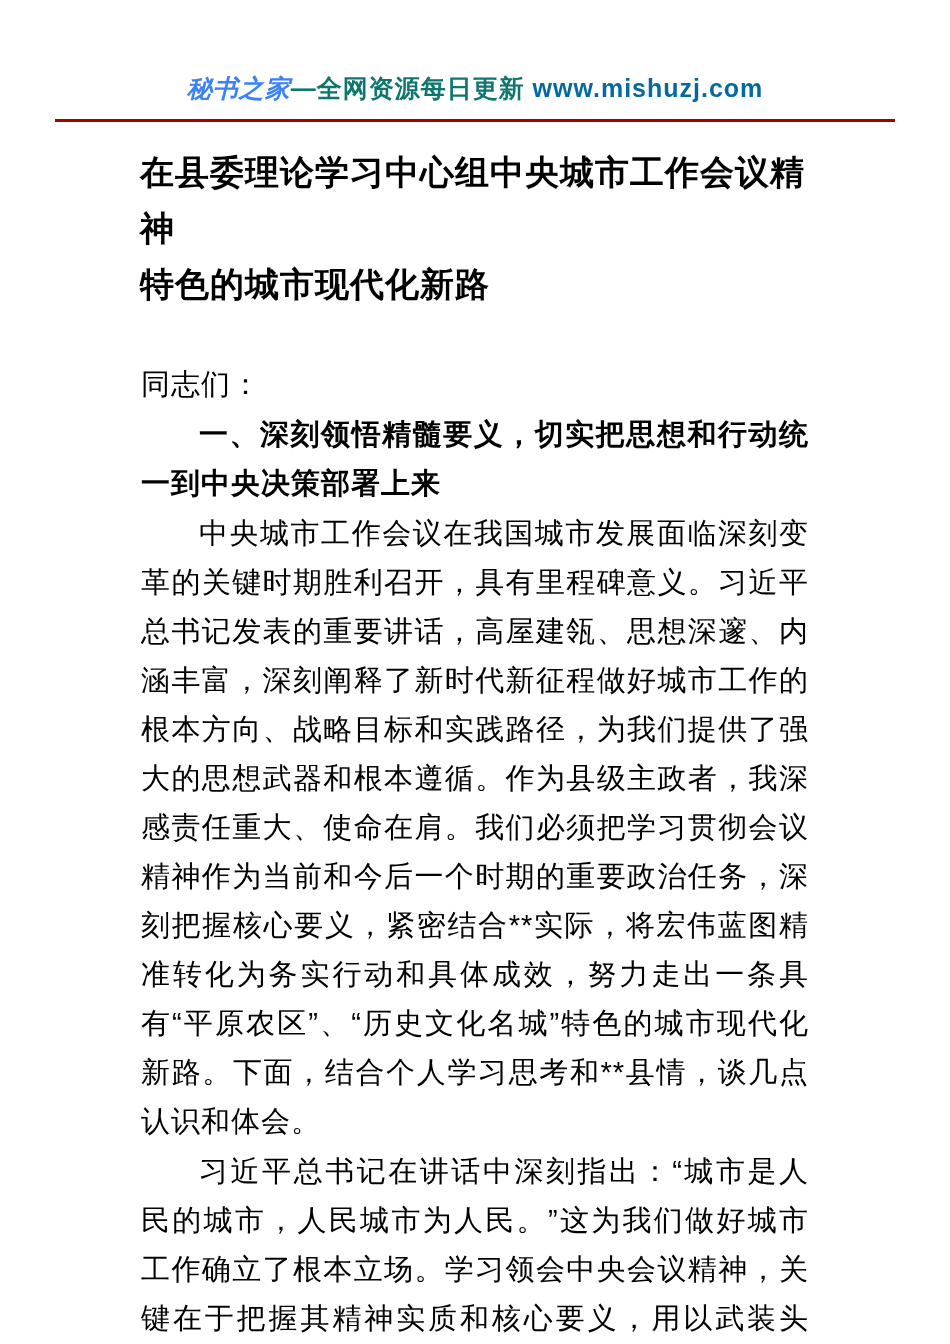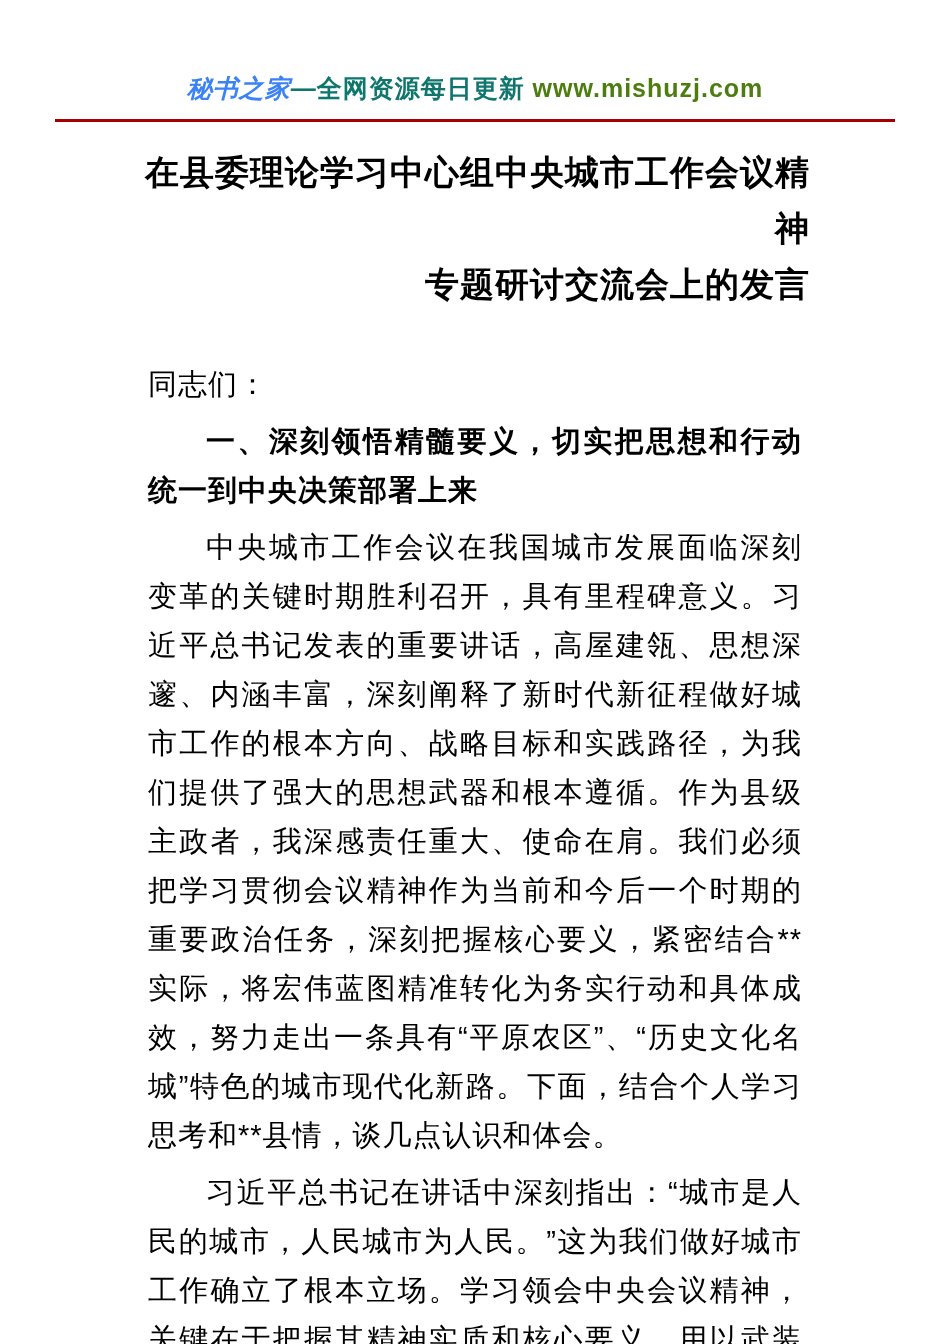--- a/index.html
+++ b/index.html
@@ -27,40 +27,40 @@
     white-space: nowrap;
   }
   .site-name {
     color: #3b82f6;
     font-style: italic;
   }
   .header-tagline {
     color: #0f766e;
   }
   .header-url {
-    color: #4d7c0f;
+    color: #0369a1;
     text-decoration: none;
   }
   .header-rule {
     height: 3px;
     background: #a40000;
     margin: 0 -85px 22px -85px;
   }
   .doc-title {
-    text-align: right;
+    text-align: left;
     font-weight: 700;
     font-size: 34px;
     line-height: 56px;
     margin: 0 0 48px 0;
     letter-spacing: 1px;
   }
   .body-text p {
     font-size: 29px;
     line-height: 49px;
-    margin: 8px;
+    margin: 1px;
     text-align: justify;
     letter-spacing: 1px;
   }
   .body-text p.indent {
     text-indent: 2em;
   }
   .body-text p.bold {
     font-weight: 700;
   }
 </style>
@@ -70,21 +70,21 @@
 <div class="page">
 
   <div class="doc-header">
     <span class="site-name">秘书之家</span><span class="header-tagline">—全网资源每日更新 </span><a class="header-url" href="#">www.mishuzj.com</a>
   </div>
 
   <div class="header-rule"></div>
 
   <div class="doc-title">
     <div>在县委理论学习中心组中央城市工作会议精神</div>
-    <div>专题研讨交流会上的发言</div>
+    <div>特色的城市现代化新路</div>
   </div>
 
   <div class="body-text">
     <p>同志们：</p>
     <p class="indent bold">一、深刻领悟精髓要义，切实把思想和行动统一到中央决策部署上来</p>
     <p class="indent">中央城市工作会议在我国城市发展面临深刻变革的关键时期胜利召开，具有里程碑意义。习近平总书记发表的重要讲话，高屋建瓴、思想深邃、内涵丰富，深刻阐释了新时代新征程做好城市工作的根本方向、战略目标和实践路径，为我们提供了强大的思想武器和根本遵循。作为县级主政者，我深感责任重大、使命在肩。我们必须把学习贯彻会议精神作为当前和今后一个时期的重要政治任务，深刻把握核心要义，紧密结合**实际，将宏伟蓝图精准转化为务实行动和具体成效，努力走出一条具有“平原农区”、“历史文化名城”特色的城市现代化新路。下面，结合个人学习思考和**县情，谈几点认识和体会。</p>
     <p class="indent">习近平总书记在讲话中深刻指出：“城市是人民的城市，人民城市为人民。”这为我们做好城市工作确立了根本立场。学习领会中央会议精神，关键在于把握其精神实质和核心要义，用以武装头脑、指导实践、推动工作。</p>
 
   </div>
 

